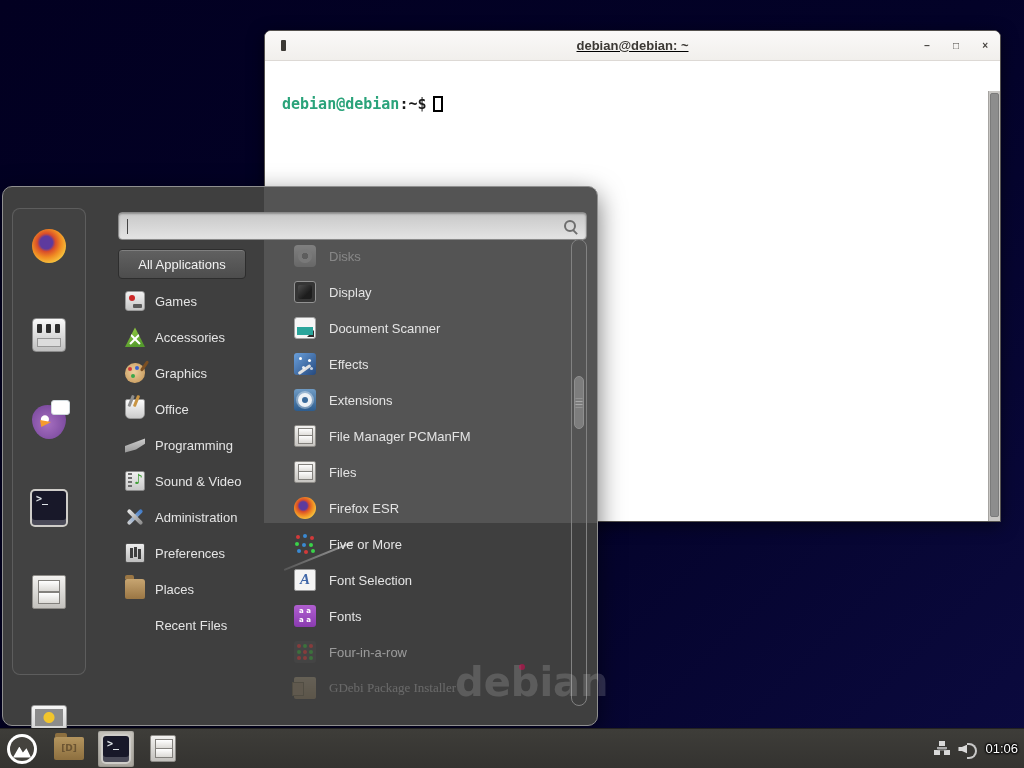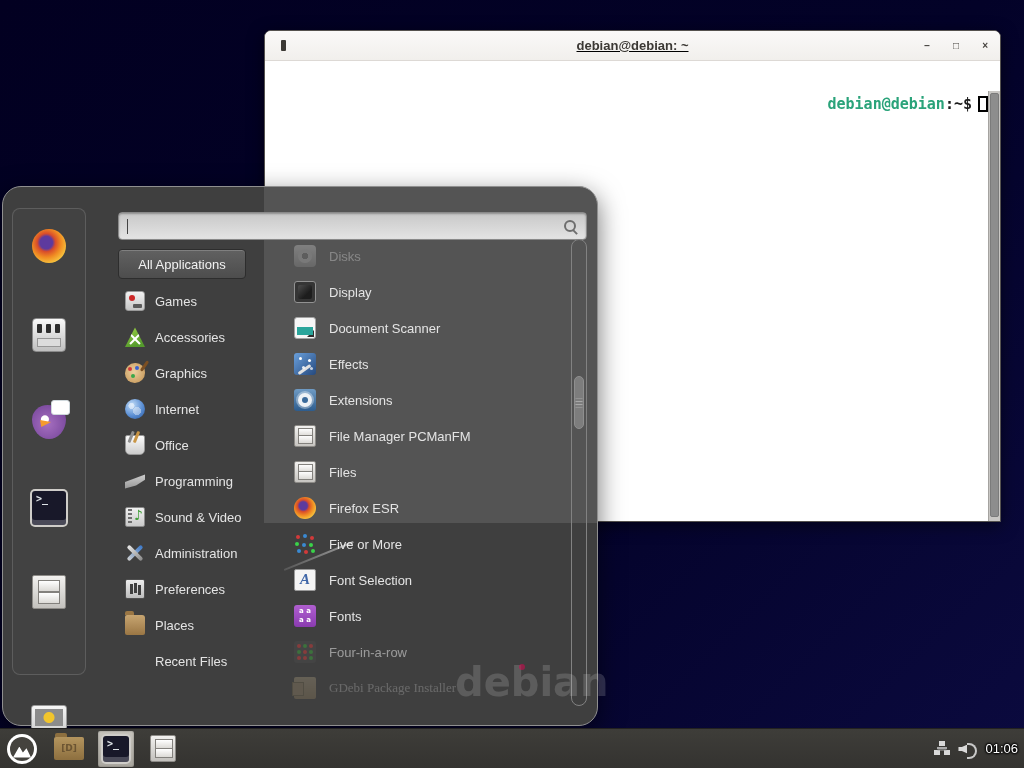--- a/index.html
+++ b/index.html
@@ -21,34 +21,34 @@
   .win-icon { position:absolute; left:16px; top:9px; width:5px; height:11px;
     background:#3b3834; border-radius:1px; }
   .controls { position:absolute; right:12px; top:0; height:100%;
     display:flex; align-items:center; gap:23px; }
   .ctrl { font-size:10px; font-weight:bold; color:#46433f; line-height:1; }
   .menubar { height:28px; background:#f5f3f0; border-bottom:1px solid #e2dfdb;
     display:flex; align-items:center; gap:19px; padding-left:10px;
     font-size:13px; color:#3b3834; }
   .mb-item { cursor:default; }
   .term-body { position:absolute; top:60px; left:0; right:12px; bottom:0;
-    background:#ffffff; padding:4px 0 0 3px;
-    font:bold 15px "DejaVu Sans Mono",monospace;text-align:right; }
+    background:#ffffff; padding:4px 0 0 17px;
+    font:bold 15px "DejaVu Sans Mono",monospace; }
   .prompt-user { color:#2aa37a; }
   .prompt-suffix { color:#1b1b1b; }
   .term-cursor { display:inline-block; width:10px; height:16px;
     border:2px solid #000; vertical-align:-3px; margin-left:6px; }
   .term-scrollbar { position:absolute; top:60px; right:0; bottom:0; width:12px;
     background:#c9c7c4; border-left:1px solid #a5a3a0; }
   .term-thumb { position:absolute; left:1px; right:1px; top:2px; bottom:4px;
     background:#8d8d8d; border:1px solid #7b7b7b; border-radius:2px; }
 
   
   .menu { position:absolute; left:2px; top:186px; width:596px; height:540px;
-    background:#3f3f3f; border:1px solid #8f8f8f; border-radius:19px;
+    background:#3f3f3f; border:1px solid #8f8f8f; border-radius:10px;
     box-shadow:0 8px 26px rgba(0,0,0,.55); }
   .menu-light { position:absolute; left:261px; top:0; right:0; height:336px;
     background:rgba(255,255,255,.11); border-radius:0 9px 0 0; pointer-events:none; }
 
   .fav-panel { position:absolute; left:9px; top:21px; width:74px; height:467px;
     border:1px solid rgba(255,255,255,.14); border-radius:8px;
     background:rgba(255,255,255,.02); }
   .fav { position:absolute; left:50%; transform:translateX(-50%);
     width:34px; height:34px; cursor:pointer; }
   .fav:nth-child(1){top:20px} .fav:nth-child(2){top:75px} .fav:nth-child(3){top:128px}
@@ -304,24 +304,20 @@
         </div>
         <div class="cat-row">
           <span class="ic c-accessories"></span>
           <span>Accessories</span>
         </div>
         <div class="cat-row">
           <span class="ic c-graphics"></span>
           <span>Graphics</span>
         </div>
         <div class="cat-row">
-          <span class="ic c-internet"></span>
-          <span>Internet</span>
-        </div>
-        <div class="cat-row">
           <span class="ic c-office"></span>
           <span>Office</span>
         </div>
         <div class="cat-row">
           <span class="ic c-programming"></span>
           <span>Programming</span>
         </div>
         <div class="cat-row">
           <span class="ic c-sound-video"></span>
           <span>Sound &amp; Video</span>

